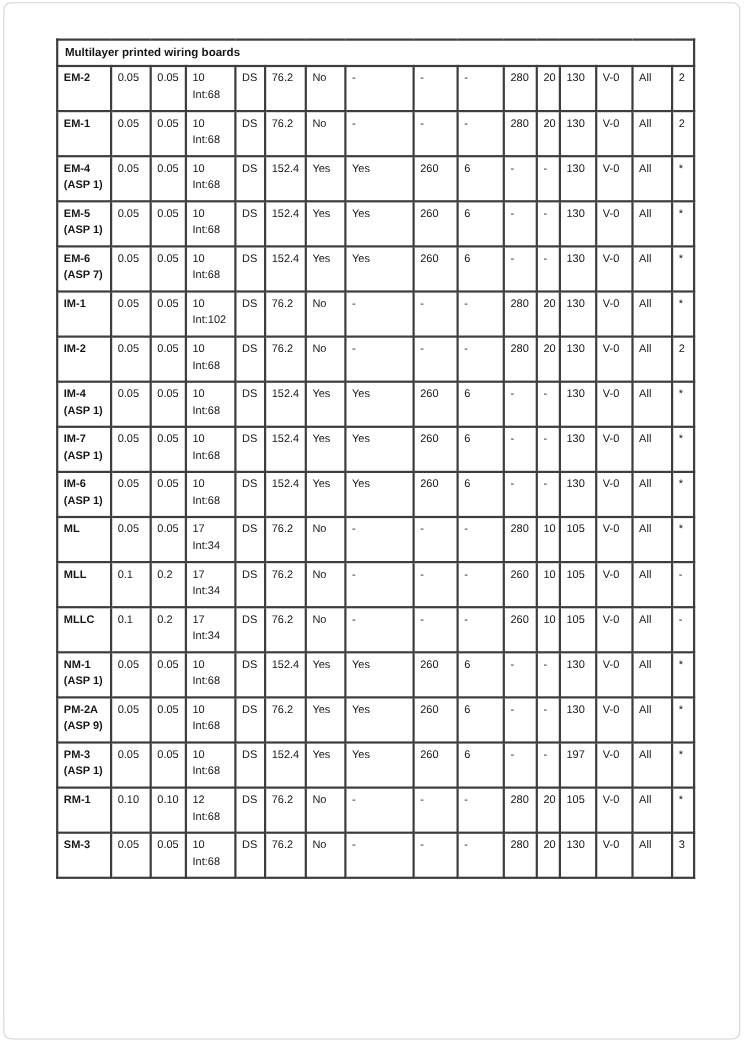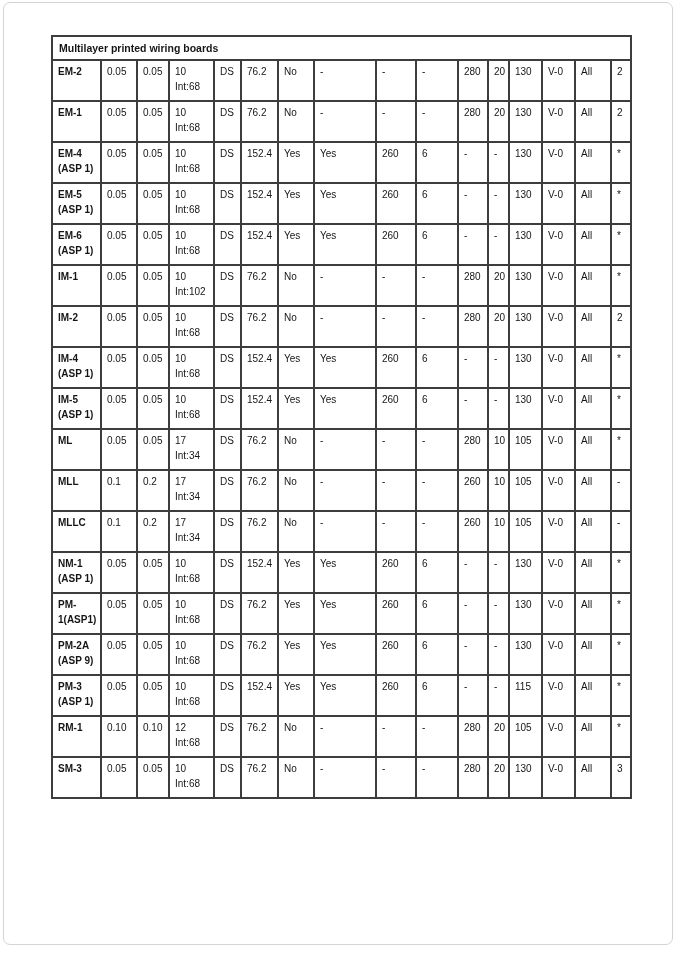--- a/index.html
+++ b/index.html
@@ -165,21 +165,21 @@
           <td>6</td>
           <td>-</td>
           <td>-</td>
           <td>130</td>
           <td>V-0</td>
           <td>All</td>
           <td>*</td>
         </tr>
         <tr class="data-row">
           <th class="row-name" scope="row">EM-6
-(ASP 1)</th>
+(ASP 7)</th>
           <td>0.05</td>
           <td>0.05</td>
           <td>10
 Int:68</td>
           <td>DS</td>
           <td>152.4</td>
           <td>Yes</td>
           <td>Yes</td>
           <td>260</td>
           <td>6</td>
@@ -242,21 +242,41 @@
           <td>260</td>
           <td>6</td>
           <td>-</td>
           <td>-</td>
           <td>130</td>
           <td>V-0</td>
           <td>All</td>
           <td>*</td>
         </tr>
         <tr class="data-row">
-          <th class="row-name" scope="row">IM-5
+          <th class="row-name" scope="row">IM-7
+(ASP 1)</th>
+          <td>0.05</td>
+          <td>0.05</td>
+          <td>10
+Int:68</td>
+          <td>DS</td>
+          <td>152.4</td>
+          <td>Yes</td>
+          <td>Yes</td>
+          <td>260</td>
+          <td>6</td>
+          <td>-</td>
+          <td>-</td>
+          <td>130</td>
+          <td>V-0</td>
+          <td>All</td>
+          <td>*</td>
+        </tr>
+        <tr class="data-row">
+          <th class="row-name" scope="row">IM-6
 (ASP 1)</th>
           <td>0.05</td>
           <td>0.05</td>
           <td>10
 Int:68</td>
           <td>DS</td>
           <td>152.4</td>
           <td>Yes</td>
           <td>Yes</td>
           <td>260</td>
@@ -339,40 +359,20 @@
           <td>260</td>
           <td>6</td>
           <td>-</td>
           <td>-</td>
           <td>130</td>
           <td>V-0</td>
           <td>All</td>
           <td>*</td>
         </tr>
         <tr class="data-row">
-          <th class="row-name" scope="row">PM-
-1(ASP1)</th>
-          <td>0.05</td>
-          <td>0.05</td>
-          <td>10
-Int:68</td>
-          <td>DS</td>
-          <td>76.2</td>
-          <td>Yes</td>
-          <td>Yes</td>
-          <td>260</td>
-          <td>6</td>
-          <td>-</td>
-          <td>-</td>
-          <td>130</td>
-          <td>V-0</td>
-          <td>All</td>
-          <td>*</td>
-        </tr>
-        <tr class="data-row">
           <th class="row-name" scope="row">PM-2A
 (ASP 9)</th>
           <td>0.05</td>
           <td>0.05</td>
           <td>10
 Int:68</td>
           <td>DS</td>
           <td>76.2</td>
           <td>Yes</td>
           <td>Yes</td>
@@ -393,21 +393,21 @@
           <td>10
 Int:68</td>
           <td>DS</td>
           <td>152.4</td>
           <td>Yes</td>
           <td>Yes</td>
           <td>260</td>
           <td>6</td>
           <td>-</td>
           <td>-</td>
-          <td>115</td>
+          <td>197</td>
           <td>V-0</td>
           <td>All</td>
           <td>*</td>
         </tr>
         <tr class="data-row">
           <th class="row-name" scope="row">RM-1</th>
           <td>0.10</td>
           <td>0.10</td>
           <td>12
 Int:68</td>

